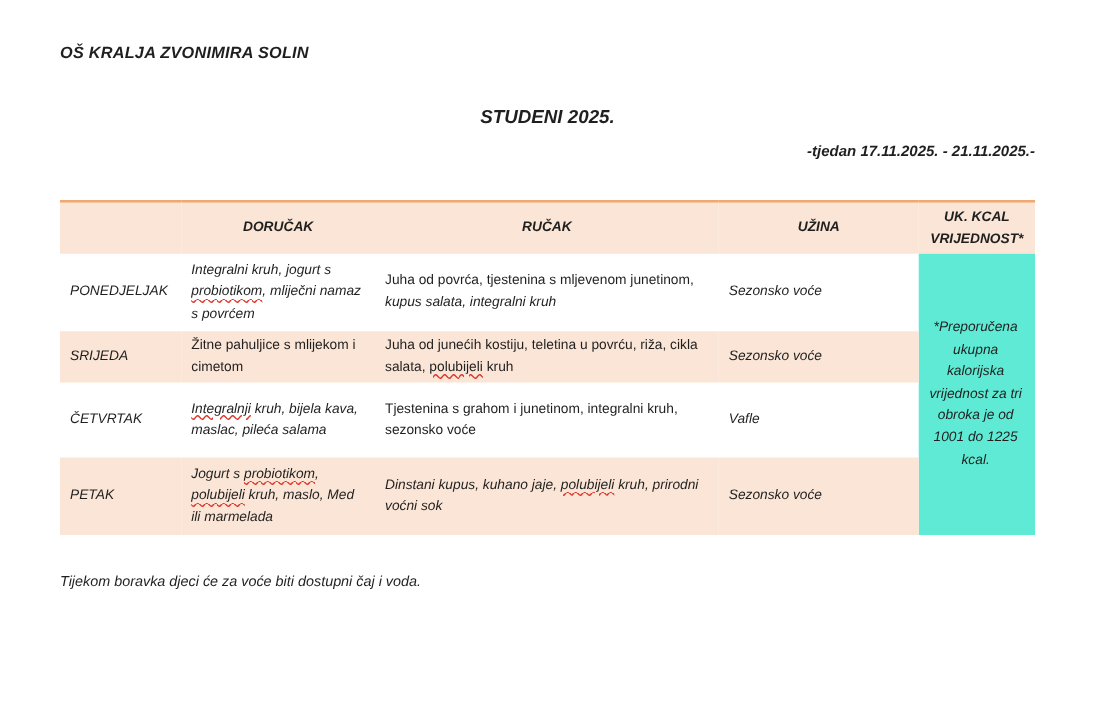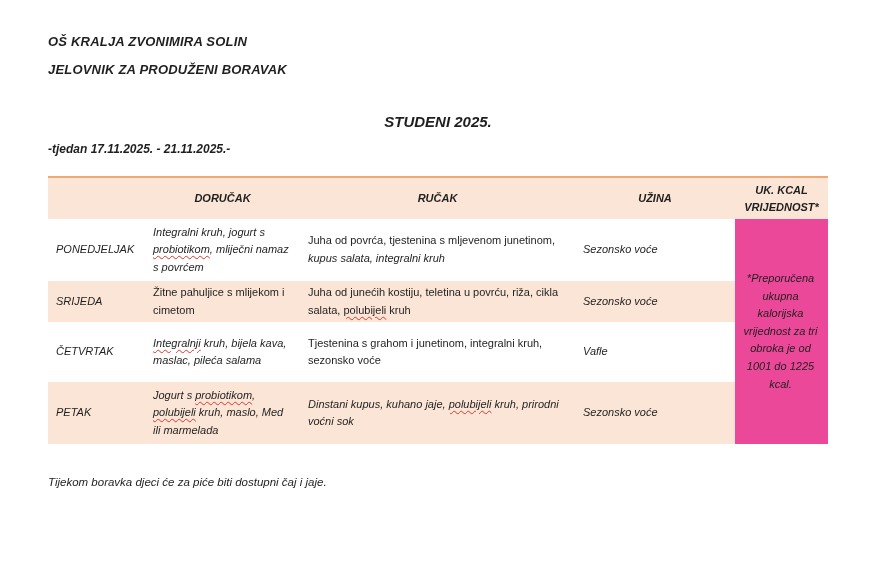--- a/index.html
+++ b/index.html
@@ -13,26 +13,26 @@
   }
   .doc-head p + p { margin-top: 13px; }
 
   .content { width: 780px; }
 
   .month-title {
     margin-top: 36px; text-align: center;
     font-size: 15px; font-weight: bold; font-style: italic;
   }
   .week-range {
-    margin-top: 12px; text-align: left;
+    margin-top: 12px; text-align: right;
     font-size: 12px; font-weight: bold; font-style: italic;
   }
 
   table.menu {
-    width: 780px; margin-top: 20px;
+    width: 780px; margin-top: 32px;
     border-collapse: collapse; table-layout: fixed;
     border-top: 2px solid #efa872;
   }
   table.menu thead tr { height: 42px; }
   table.menu th {
     background: #fbe5d6;
     font-size: 11px; font-weight: bold; font-style: italic;
     text-align: center; vertical-align: middle;
     padding: 2px 6px; line-height: 1.5;
   }
@@ -40,21 +40,21 @@
     font-size: 11px; vertical-align: middle;
     padding: 3px 10px 3px 8px; line-height: 1.6;
   }
   tr.row-1 { height: 62px; }
   tr.row-2 { height: 35px; }
   tr.row-3 { height: 60px; }
   tr.row-4 { height: 62px; }
   td.day { font-style: italic; }
   td.shade { background: #fbe5d6; }
   td.kcal-note {
-    background: #ec4899; text-align: center; font-style: italic;
+    background: #5eead4; text-align: center; font-style: italic;
     padding: 2px 4px; line-height: 1.65;
   }
 
   .it { font-style: italic; }
   .sp {
     text-decoration-line: underline;
     text-decoration-style: wavy;
     text-decoration-color: #dd362a;
     text-decoration-thickness: 1px;
     text-underline-offset: 2px;
@@ -65,21 +65,20 @@
     font-size: 11.5px; font-style: italic; line-height: 1.85;
   }
 </style>
 </head>
 <body>
 
 <div class="page">
 
   <div class="doc-head">
     <p>OŠ KRALJA ZVONIMIRA SOLIN</p>
-    <p>JELOVNIK ZA PRODUŽENI BORAVAK</p>
   </div>
 
   <div class="content">
     <div class="month-title">STUDENI 2025.</div>
     <div class="week-range">-tjedan 17.11.2025. - 21.11.2025.-</div>
 
     <table class="menu">
       <colgroup>
         <col style="width:97px">
         <col style="width:155px">
@@ -119,17 +118,17 @@
         <tr class="row-4">
           <td class="day shade">PETAK</td>
           <td class="shade"><span class="it">Jogurt s </span><span class="it sp">probiotikom</span><span class="it">, </span><span class="it sp">polubijeli</span><span class="it"> kruh, maslo, Med ili marmelada</span></td>
           <td class="shade"><span class="it">Dinstani kupus, kuhano jaje, </span><span class="it sp">polubijeli</span><span class="it"> kruh, prirodni voćni sok</span></td>
           <td class="shade"><span class="it">Sezonsko voće</span></td>
         </tr>
       </tbody>
     </table>
 
     <div class="foot">
-      <p>Tijekom boravka djeci će za piće biti dostupni čaj i jaje.</p>
+      <p>Tijekom boravka djeci će za voće biti dostupni čaj i voda.</p>
     </div>
   </div>
 
 </div>
 
 </body></html>

